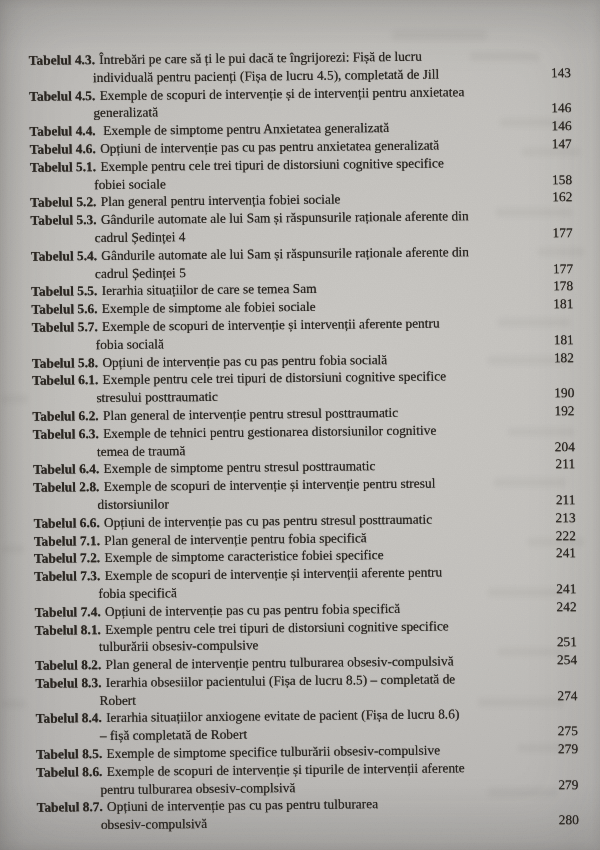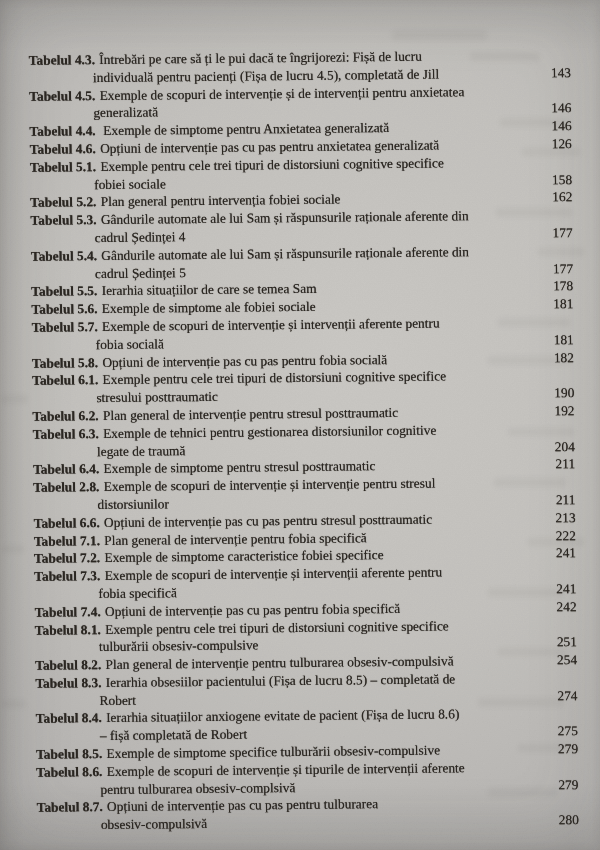--- a/index.html
+++ b/index.html
@@ -83,21 +83,21 @@
         <span class="pg">146</span>
       </div>
       <div class="line">
         <span class="label">Tabelul 4.4.</span>
         <span class="txt">&nbsp;Exemple de simptome pentru Anxietatea generalizată</span>
         <span class="pg">146</span>
       </div>
       <div class="line">
         <span class="label">Tabelul 4.6.</span>
         <span class="txt">Opțiuni de intervenție pas cu pas pentru anxietatea generalizată</span>
-        <span class="pg">126</span>
+        <span class="pg">147</span>
       </div>
       <div class="line">
         <span class="label">Tabelul 5.1.</span>
         <span class="txt">Exemple pentru cele trei tipuri de distorsiuni cognitive specifice</span>
       </div>
       <div class="line cont">
         <span class="txt">fobiei sociale</span>
         <span class="pg">158</span>
       </div>
       <div class="line">
@@ -155,21 +155,21 @@
       <div class="line">
         <span class="label">Tabelul 6.2.</span>
         <span class="txt">Plan general de intervenție pentru stresul posttraumatic</span>
         <span class="pg">192</span>
       </div>
       <div class="line">
         <span class="label">Tabelul 6.3.</span>
         <span class="txt">Exemple de tehnici pentru gestionarea distorsiunilor cognitive</span>
       </div>
       <div class="line cont">
-        <span class="txt">legate de traumă</span>
+        <span class="txt">temea de traumă</span>
         <span class="pg">204</span>
       </div>
       <div class="line">
         <span class="label">Tabelul 6.4.</span>
         <span class="txt">Exemple de simptome pentru stresul posttraumatic</span>
         <span class="pg">211</span>
       </div>
       <div class="line">
         <span class="label">Tabelul 2.8.</span>
         <span class="txt">Exemple de scopuri de intervenție și intervenție pentru stresul</span>

